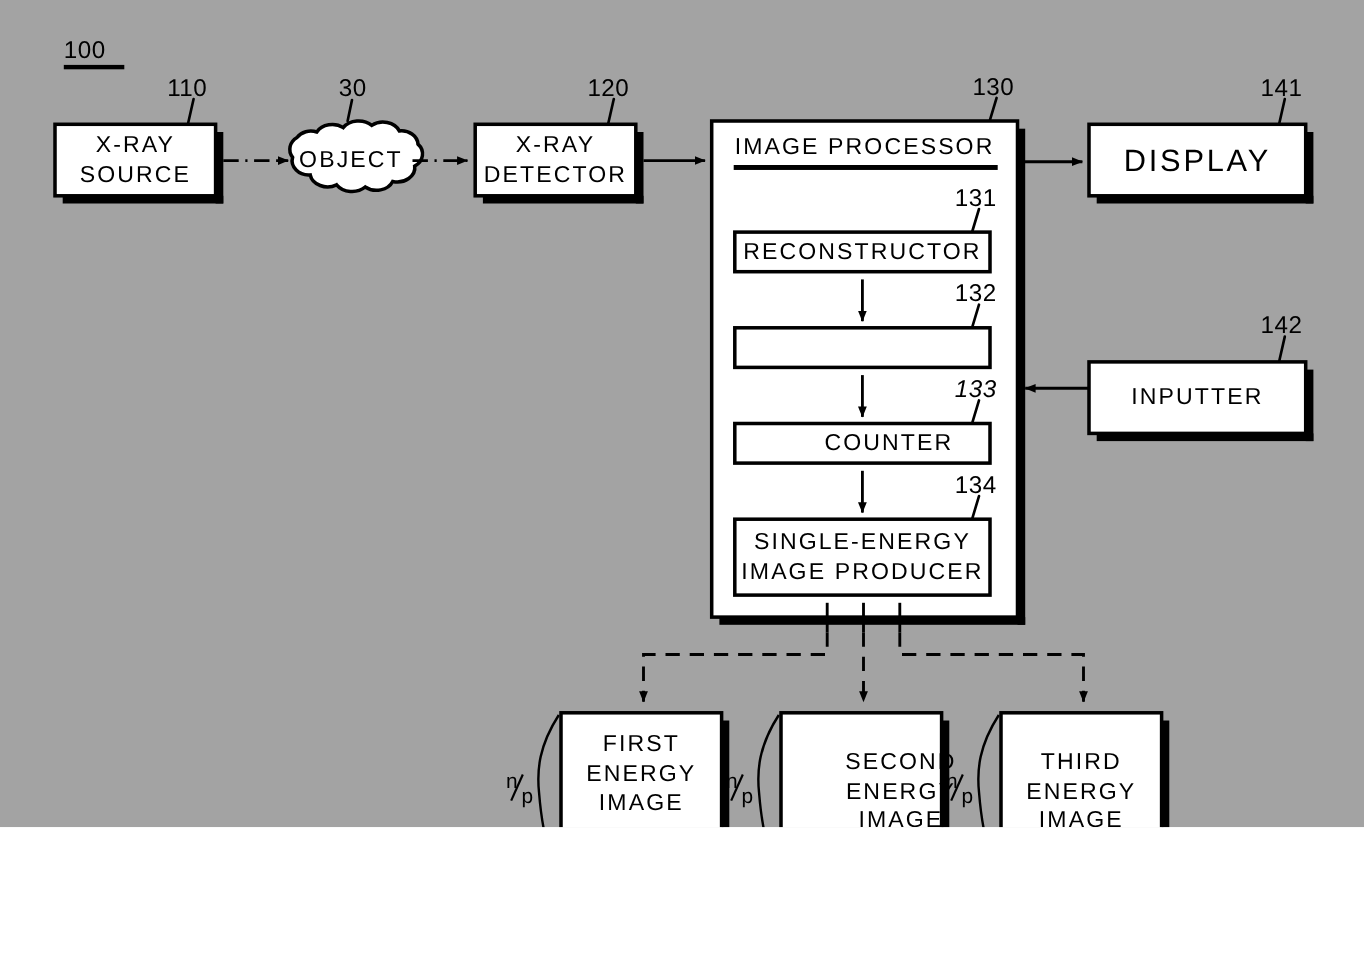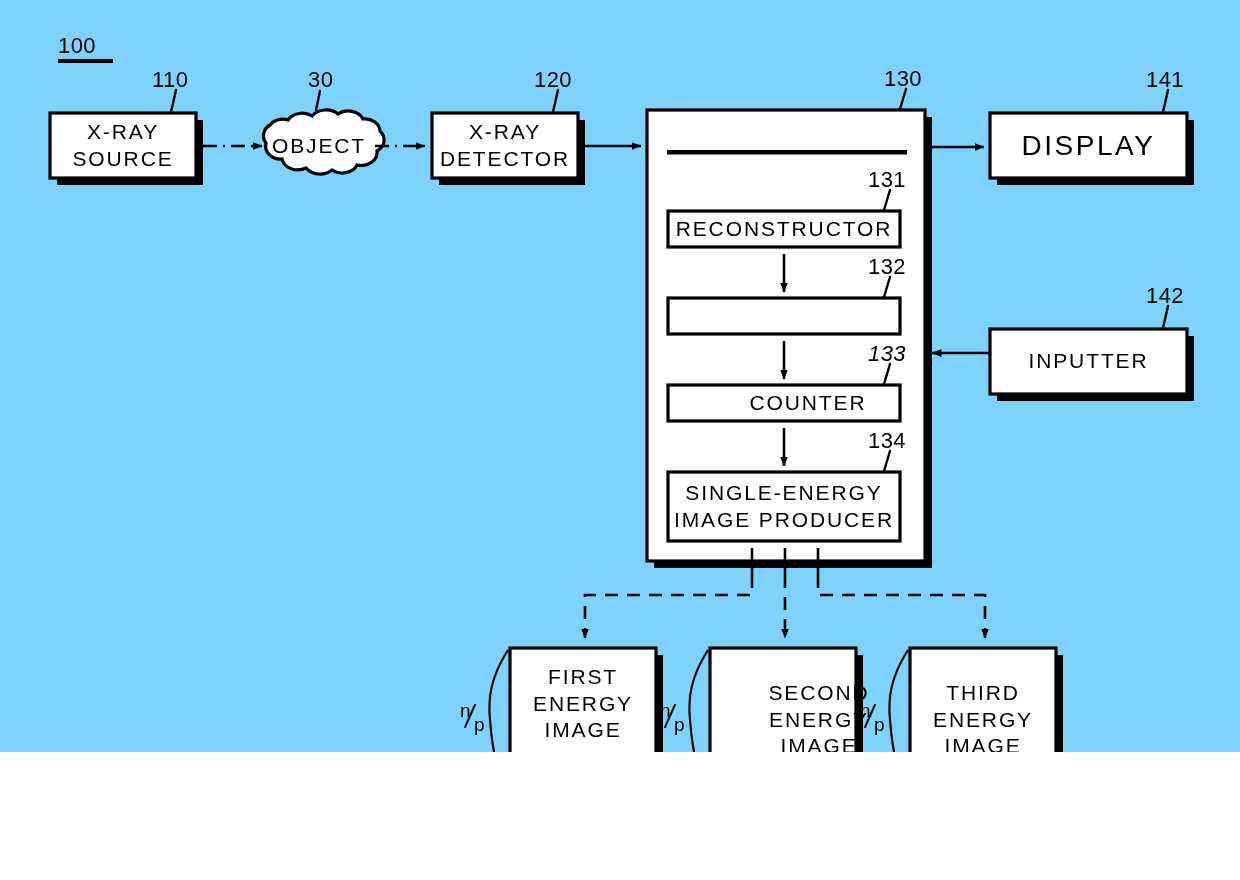--- a/index.html
+++ b/index.html
@@ -4,21 +4,21 @@
 <style>
   html, body {
     margin: 0;
     padding: 0;
     background: #ffffff;
   }
   #canvas {
     position: relative;
     width: 1240px;
     height: 752px;
-    background: #7dd3fc;
+    background: #a3a3a3;
     font-family: "Liberation Sans", sans-serif;
     overflow: hidden;
   }
   svg.layer {
     position: absolute;
     top: 0;
     left: 0;
     width: 1240px;
     height: 880px;
   }
@@ -244,20 +244,21 @@
   <div class="refnum" style="left:1146px; top:283px;">142</div>
 
   <div class="boxlabel" style="left:50px; top:113px; width:146px; height:65px; font-size:21px;">X-RAY
 SOURCE</div>
 
   <div class="boxlabel" style="left:262px; top:118px; width:114px; height:56px; font-size:21px;">OBJECT</div>
 
   <div class="boxlabel" style="left:432px; top:113px; width:146px; height:65px; font-size:21px;">X-RAY
 DETECTOR</div>
 
+  <div class="boxlabel" style="left:647px; top:118px; width:278px; height:32px; font-size:21px;">IMAGE PROCESSOR</div>
 
   <div class="boxlabel" style="left:668px; top:211px; width:232px; height:36px; font-size:21px;">RECONSTRUCTOR</div>
 
 
   <div class="boxlabel" style="left:692px; top:385px; width:232px; height:36px; font-size:21px;">COUNTER</div>
 
   <div class="boxlabel" style="left:668px; top:472px; width:232px; height:69px; font-size:21px;">SINGLE-ENERGY
 IMAGE PRODUCER</div>
 
   <div class="boxlabel" style="left:990px; top:113px; width:197px; height:65px; font-size:28px;">DISPLAY</div>

